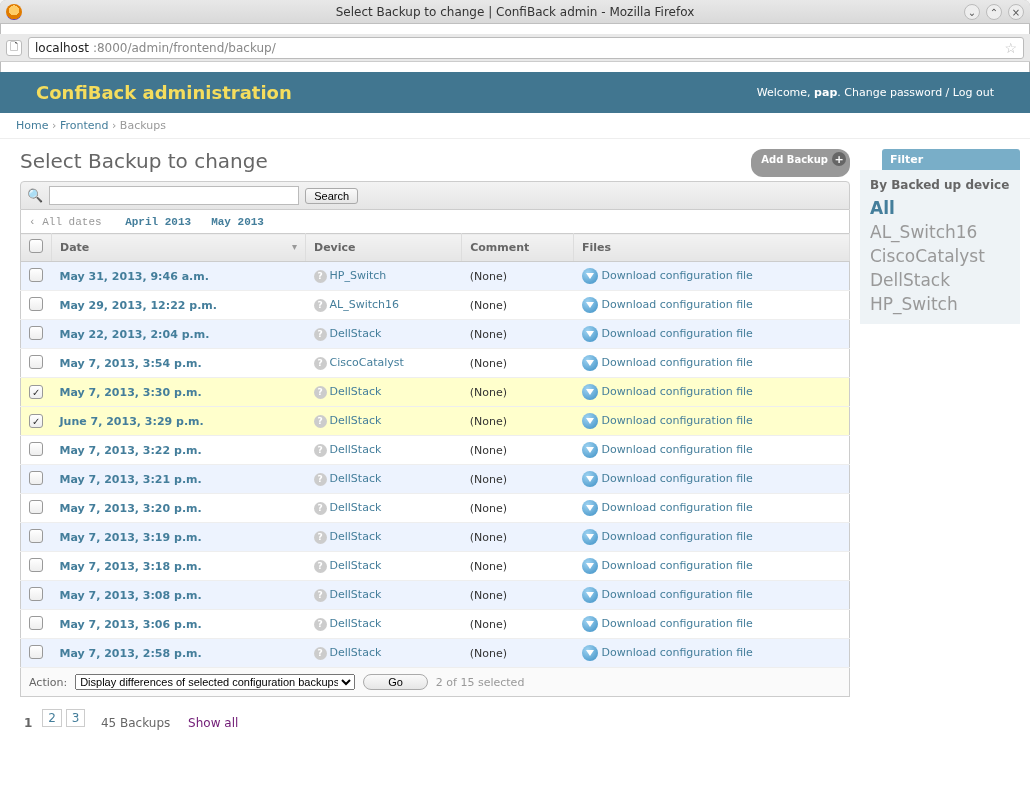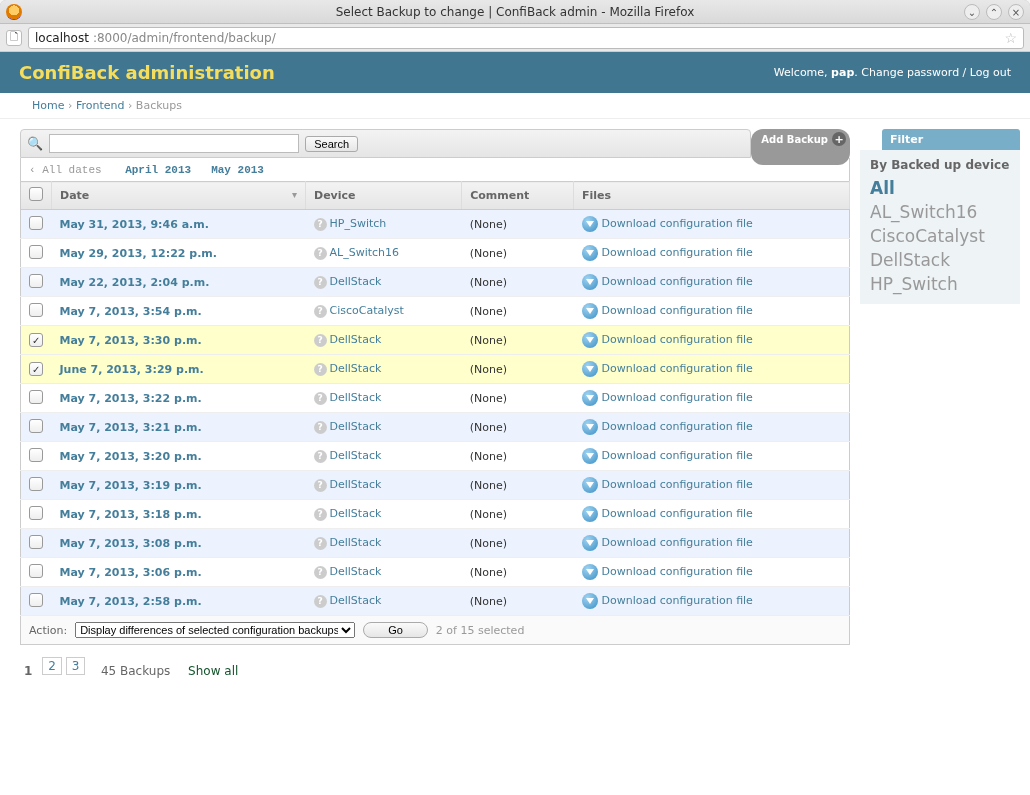--- a/index.html
+++ b/index.html
@@ -1,38 +1,38 @@
 <!DOCTYPE html>
 <html><head>
 <meta charset="utf-8">
 <style>
   * { box-sizing: border-box; margin: 0; padding: 0; }
   body { font-family: "Lucida Grande", "DejaVu Sans", "Bitstream Vera Sans", Verdana, Arial, sans-serif; font-size: 12px; color: #333; background: #f5f5f5; }
-  .window { width: 1030px; height: 795px; background: #fff; display: flex; flex-direction: column; border-radius: 6px 6px 0 0; overflow: hidden; box-shadow: 0 0 0 1px #bbb inset;}
+  .window { width: 1030px; height: 795px; background: #fff; display: flex; flex-direction: column; border-radius: 6px 6px 0 0; overflow: hidden; box-shadow: 0 0 0 1px #bbb inset; gap: 10px;}
   .titlebar { height: 24px; background: linear-gradient(#e8e8e8,#d9d9d9); display:flex; align-items:center; justify-content:center; position:relative; font-size:12px; color:#333; border-bottom:1px solid #bfbfbf;}
   .titlebar .ff-icon { position:absolute; left:6px; top:4px; width:16px; height:16px; border-radius:50%; background: radial-gradient(circle at 50% 40%, #ffcc66 0 40%, #e07b00 41% 70%, #6a3ea1 71% 100%);}
   .titlebar .win-buttons { position:absolute; right:6px; top:4px; display:flex; gap:6px;}
   .wbtn { width:16px; height:16px; border-radius:50%; background:#eee; border:1px solid #bbb; display:flex; align-items:center; justify-content:center; font-size:10px; color:#555;}
   .urlbar { height:28px; background:#e9e9e9; display:flex; align-items:center; padding:0 6px; gap:6px; border-bottom:1px solid #ccc;}
   .page-icon { width:16px; height:16px; border:1px solid #bbb; border-radius:3px; background:#fff; display:flex; align-items:center; justify-content:center; font-size:10px;}
   .url-input { flex:1; height:22px; border:1px solid #bbb; border-radius:3px; background:#fff; padding:0 6px; display:flex; align-items:center; gap:4px; font-size:12px; color:#333;}
   .url-host { color:#222; }
   .url-path { color:#888; }
   .star { color:#bbb; font-size:14px; margin-left:auto;}
   .page { flex:1; overflow:auto; background:#fff; }
-  .header { background:#417690; color:#fff; padding:10px 19px; display:flex; align-items:center; justify-content:space-between;}
+  .header { background:#417690; color:#fff; padding:10px 36px; display:flex; align-items:center; justify-content:space-between;}
   .branding { font-size:18px; font-weight:bold; color:#f5dd5d;}
   .userlinks { font-size:11px; color:#fff;}
   .userlinks a { color:#fff; text-decoration:none;}
-  .breadcrumbs { background:#fff; padding:6px 32px; font-size:11px; color:#999; border-bottom:1px solid #eee;}
+  .breadcrumbs { background:#fff; padding:6px 16px; font-size:11px; color:#999; border-bottom:1px solid #eee;}
   .breadcrumbs a { color:#447e9b; text-decoration:none;}
   .content-wrap { display:flex; padding:10px 10px 10px 20px; gap:0;}
   .main { flex:1; }
   .obj-tools { float:right; }
-  .obj-tools a { display:inline-flex; align-items:center; background:#999; color:#fff; font-size:10px; font-weight:bold; padding:3px 4px 19px 10px; border-radius:12px; text-decoration:none; gap:4px;}
+  .obj-tools a { display:inline-flex; align-items:center; background:#999; color:#fff; font-size:10px; font-weight:bold; padding:3px 4px 11px 10px; border-radius:12px; text-decoration:none; gap:4px;}
   .plus-circle { width:14px; height:14px; border-radius:50%; background:#666; color:#fff; display:inline-flex; align-items:center; justify-content:center; font-size:11px;}
   h1 { font-size:20px; font-weight:normal; color:#666; margin-bottom:8px;}
   .toolbar { background:linear-gradient(#f3f3f3,#e5e5e5); border:1px solid #ccc; border-radius:4px 4px 0 0; padding:4px 6px; display:flex; align-items:center; gap:6px;}
   .search-icon-sm { color:#999; font-size:13px;}
   .search-field { width:250px; height:19px; border:1px solid #bbb; font-size:12px; padding:0 3px; background:#fff;}
   .searchbtn { font-size:11px; padding:1px 8px; background:linear-gradient(#fafafa,#e6e6e6); border:1px solid #aaa; border-radius:3px;}
   .date-hier { border-left:1px solid #ccc; border-right:1px solid #ccc; background:#fff; padding:5px 8px; font-size:11px;}
   .date-hier a { color:#447e9b; font-weight:bold; text-decoration:none; margin-right:20px;font-family:Liberation Mono, monospace;}
   .date-hier .back { color:#999; font-weight:normal;}
   table.results { width:100%; border-collapse:collapse; border:1px solid #ccc; font-size:11px;}
@@ -50,21 +50,21 @@
   .dllink { color:#447e9b; text-decoration:none;}
   th.date-col { width:254px; }
   th .sort-ind { float:right; color:#999; font-size:10px;}
   .actions-bar { border:1px solid #ccc; border-top:none; padding:6px 8px; background:#fafafa; font-size:11px; display:flex; align-items:center; gap:8px; color:#666;}
   .actions-bar select { font-size:11px; max-width:280px;}
   .gobtn { font-size:11px; padding:1px 24px; background:linear-gradient(#fafafa,#e6e6e6); border:1px solid #aaa; border-radius:8px;}
   .sel-count { color:#999;}
   .paginator { padding:12px 4px; font-size:12px; color:#666;}
   .paginator .this-page { font-weight:bold; margin-right:6px;}
   .paginator a.page { display:inline-block; min-width:18px; text-align:center; border:1px solid #ccc; padding:1px 5px; margin-right:4px; color:#447e9b; text-decoration:none; background:#fff;}
-  .paginator .showall { color:#14532d; text-decoration:none; margin-left:14px;}
+  .paginator .showall { color:#701a75; text-decoration:none; margin-left:14px;}
   .sidebar { width:160px; margin-left:10px;}
   .filter-head { background:#79aec8; color:#fff; font-size:11px; font-weight:bold; padding:4px 8px; border-radius:3px 3px 0 0;margin-left:22px;}
   .filter-box { border:0; background:#eef3f6; padding:8px 10px;}
   .filter-box h3 { font-size:12px; color:#666; font-weight:bold; margin-bottom:4px;}
   .filter-box ul { list-style:none;}
   .filter-box li { padding:2px 0;}
   .filter-box li a { color:#999; text-decoration:none; font-size:17px;}
   .filter-box li.sel a { color:#447e9b; font-weight:bold;}
   .sidebar-inner { background:#fff;}
 </style>
@@ -107,20 +107,21 @@
     </div>
 
     <div class="content-wrap">
       <div class="main">
         <div class="obj-tools">
           <a href="#">
             <span>Add Backup</span>
             <span class="plus-circle">+</span>
           </a>
         </div>
+        <h1>Select Backup to change</h1>
 
         <div class="toolbar">
           <span class="search-icon-sm">🔍</span>
           <input class="search-field" type="text" style="">
           <button class="searchbtn">Search</button>
         </div>
         <div class="date-hier">
           <a href="#" class="back">‹ All dates</a>
           <span id="date-hier-items"><a href="#">April 2013</a><a href="#">May 2013</a></span>
         </div>

